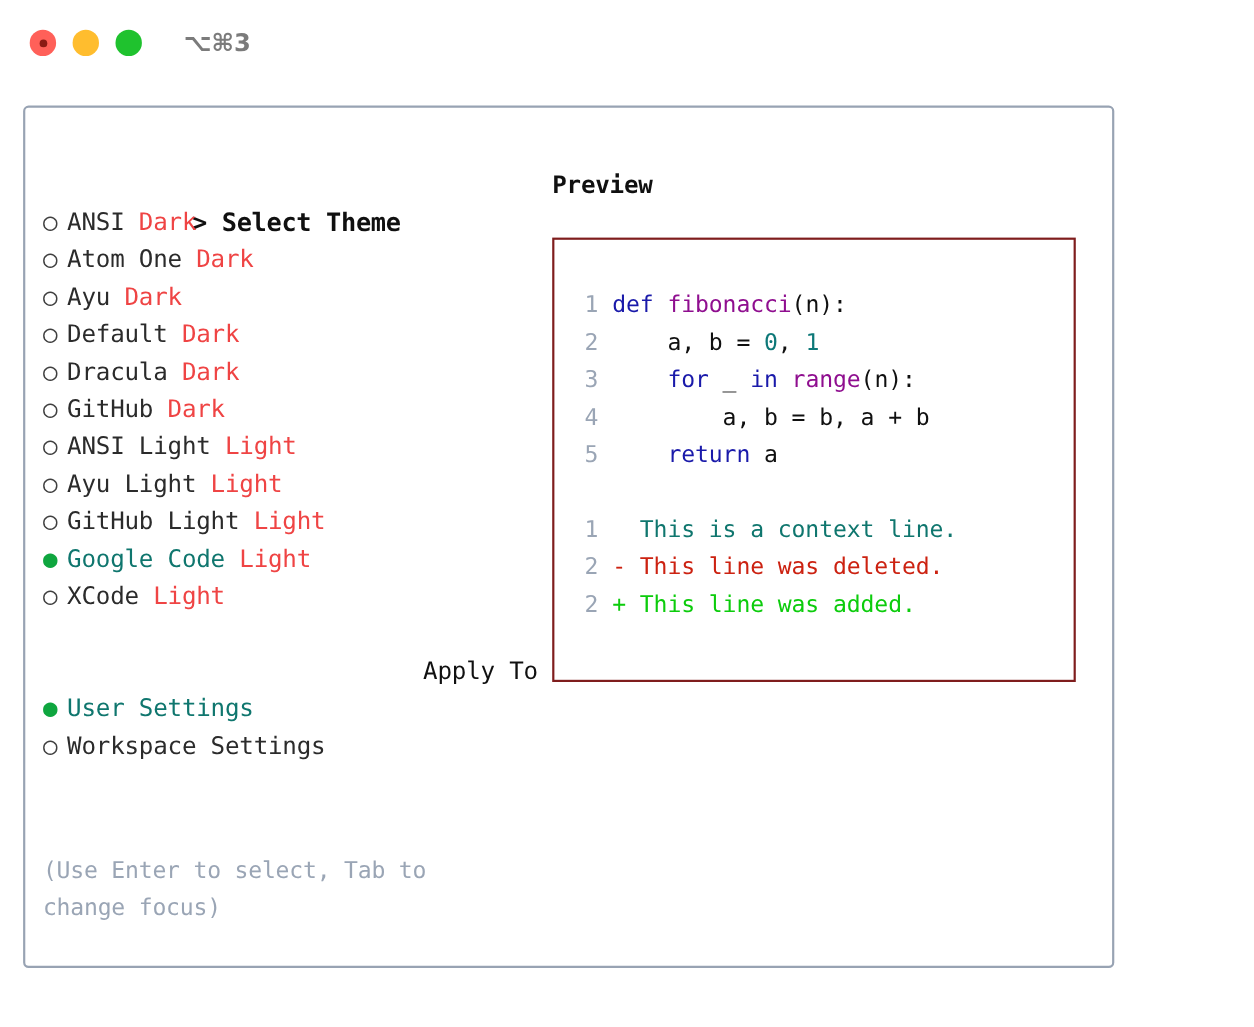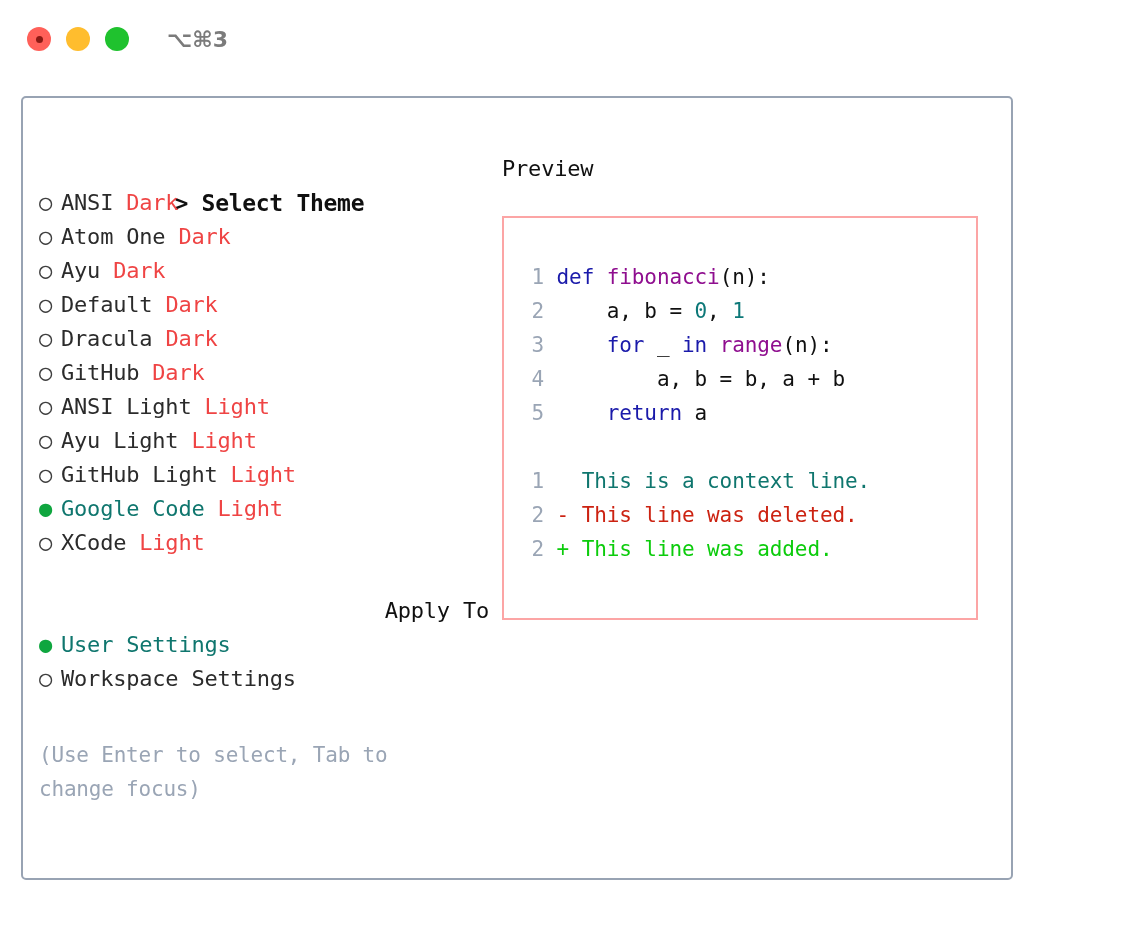--- a/index.html
+++ b/index.html
@@ -117,46 +117,46 @@
     height: 34px;
     color: #101010;
     white-space: pre;
     padding-left: 22px;
     letter-spacing: -0.2px;
     text-align: right;
   }
 
   .hint {
     position: absolute;
-    left: 16px; top: 640px;
+    left: 16px; top: 676px;
     width: 420px;
     font-size: 21px;
     line-height: 34px;
     color: #9aa5b5;
     letter-spacing: -0.2px;
   }
 
   
   .right-col {
     position: absolute;
     left: 479px; top: 54px;
     width: 490px;
   }
   .preview-title {
     font-size: 22px;
-    font-weight: normal;
+    font-weight: bold;
     color: #101010;
     line-height: 34px;
     letter-spacing: -0.2px;
   }
   .preview-box {
     margin-top: 30px;
     width: 476px;
     height: 404px;
-    border: 2px solid #fca5a5;
+    border: 2px solid #7f1d1d;
     background: #ffffff;
   }
   .code {
     padding: 42px 0 0 12px;
     font-size: 21px;
     line-height: 34px;
     white-space: pre;
     letter-spacing: -0.1px;
   }
   .code .ln {

